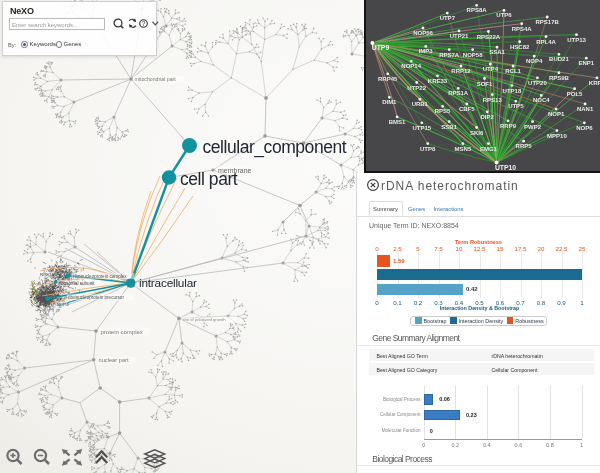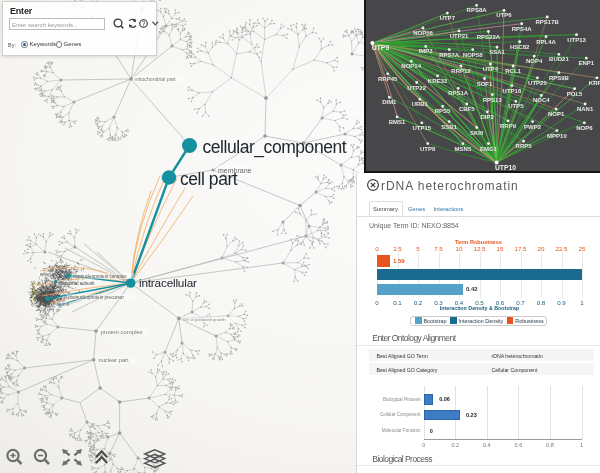--- a/index.html
+++ b/index.html
@@ -228,21 +228,21 @@
         <path d="M61.8 465.7L68.2 464.09999999999997L63.699999999999996 460.4Z" fill="#6e6e6e"></path>
         <line x1="74.4" y1="459.3" x2="79.2" y2="463.2" stroke="#6e6e6e" stroke-width="2.3"></line>
         <path d="M82.2 465.7L75.8 464.09999999999997L80.3 460.4Z" fill="#6e6e6e"></path>
         <path d="M96 457.3 L101.6 451.3 L107.2 457.3" stroke="#4d4d4d" stroke-width="2.2" fill="none"></path>
         <path d="M96 463.1 L101.6 457.1 L107.2 463.1" stroke="#4d4d4d" stroke-width="2.2" fill="none"></path>
         <path d="M144.8 454.0 L154.7 449.8 L164.7 454.0 L154.7 458.2 Z" stroke="#555" stroke-width="1.45" fill="none"></path>
         <path d="M144.8 458.6 L154.7 454.40000000000003 L164.7 458.6 L154.7 462.8 Z" stroke="#555" stroke-width="1.45" fill="none"></path>
         <path d="M144.8 463.2 L154.7 459.0 L164.7 463.2 L154.7 467.4 Z" stroke="#555" stroke-width="1.45" fill="none"></path>
       </svg></div>
   <div id="searchpanel">
-    <div id="sp-title">Enter</div>
+    <div id="sp-title">NeXO</div>
     <div id="sp-input"></div>
       <div id="sp-ph">Enter search keywords...</div>
     <svg class="abs" style="left:108px;top:15px" width="50" height="15" viewBox="0 0 50 15">
       <circle cx="7" cy="6" r="3.9" stroke="#333" stroke-width="1.3" fill="none"></circle>
       <line x1="9.9" y1="8.9" x2="12.3" y2="11.3" stroke="#333" stroke-width="1.5"></line>
       <path d="M18.2 3.8 A3.6 3.6 0 0 1 24.6 4.9" stroke="#333" stroke-width="1.2" fill="none"></path>
       <path d="M24.9 8.6 A3.6 3.6 0 0 1 18.4 7.7" stroke="#333" stroke-width="1.2" fill="none"></path>
       <path d="M24.3 1.6 L24.8 5 L21.6 4.1 Z" fill="#333"></path>
       <path d="M18.7 11 L18.2 7.6 L21.4 8.5 Z" fill="#333"></path>
       <circle cx="32.5" cy="6.5" r="3.8" stroke="#333" stroke-width="1.1" fill="none"></circle>
@@ -481,21 +481,21 @@
       <div class="axlab" style="left:225.5px;top:126.8px;color:#185a7d">1</div>
     <div class="abs" id="idb">Interaction Density &amp; Bootstrap</div>
     <div class="abs" id="legend">
       <span class="lsq" style="background:#55a2c8"></span>
         <span class="ltx">Bootstrap</span>
       <span class="lsq" style="background:#1a6b8f"></span>
         <span class="ltx">Interaction Density</span>
       <span class="lsq" style="background:#e8541f"></span>
         <span class="ltx">Robustness</span>
     </div>
-    <div class="abs h2" style="left:15.8px;top:160.5px">Enter Ontology Alignment</div>
+    <div class="abs h2" style="left:15.8px;top:160.5px">Gene Summary Alignment</div>
     <div class="abs hr" style="top:172.2px"></div>
     <div class="abs trow" style="top:176.1px">
         <span class="tc1">Best Aligned GO Term</span>
         <span class="tc2">rDNA heterochromatin</span>
       </div>
     <div class="abs trow" style="top:190.4px">
         <span class="tc1">Best Aligned GO Category</span>
         <span class="tc2">Cellular Component</span>
       </div>
     <div class="gl" style="left:67.2px"></div>

